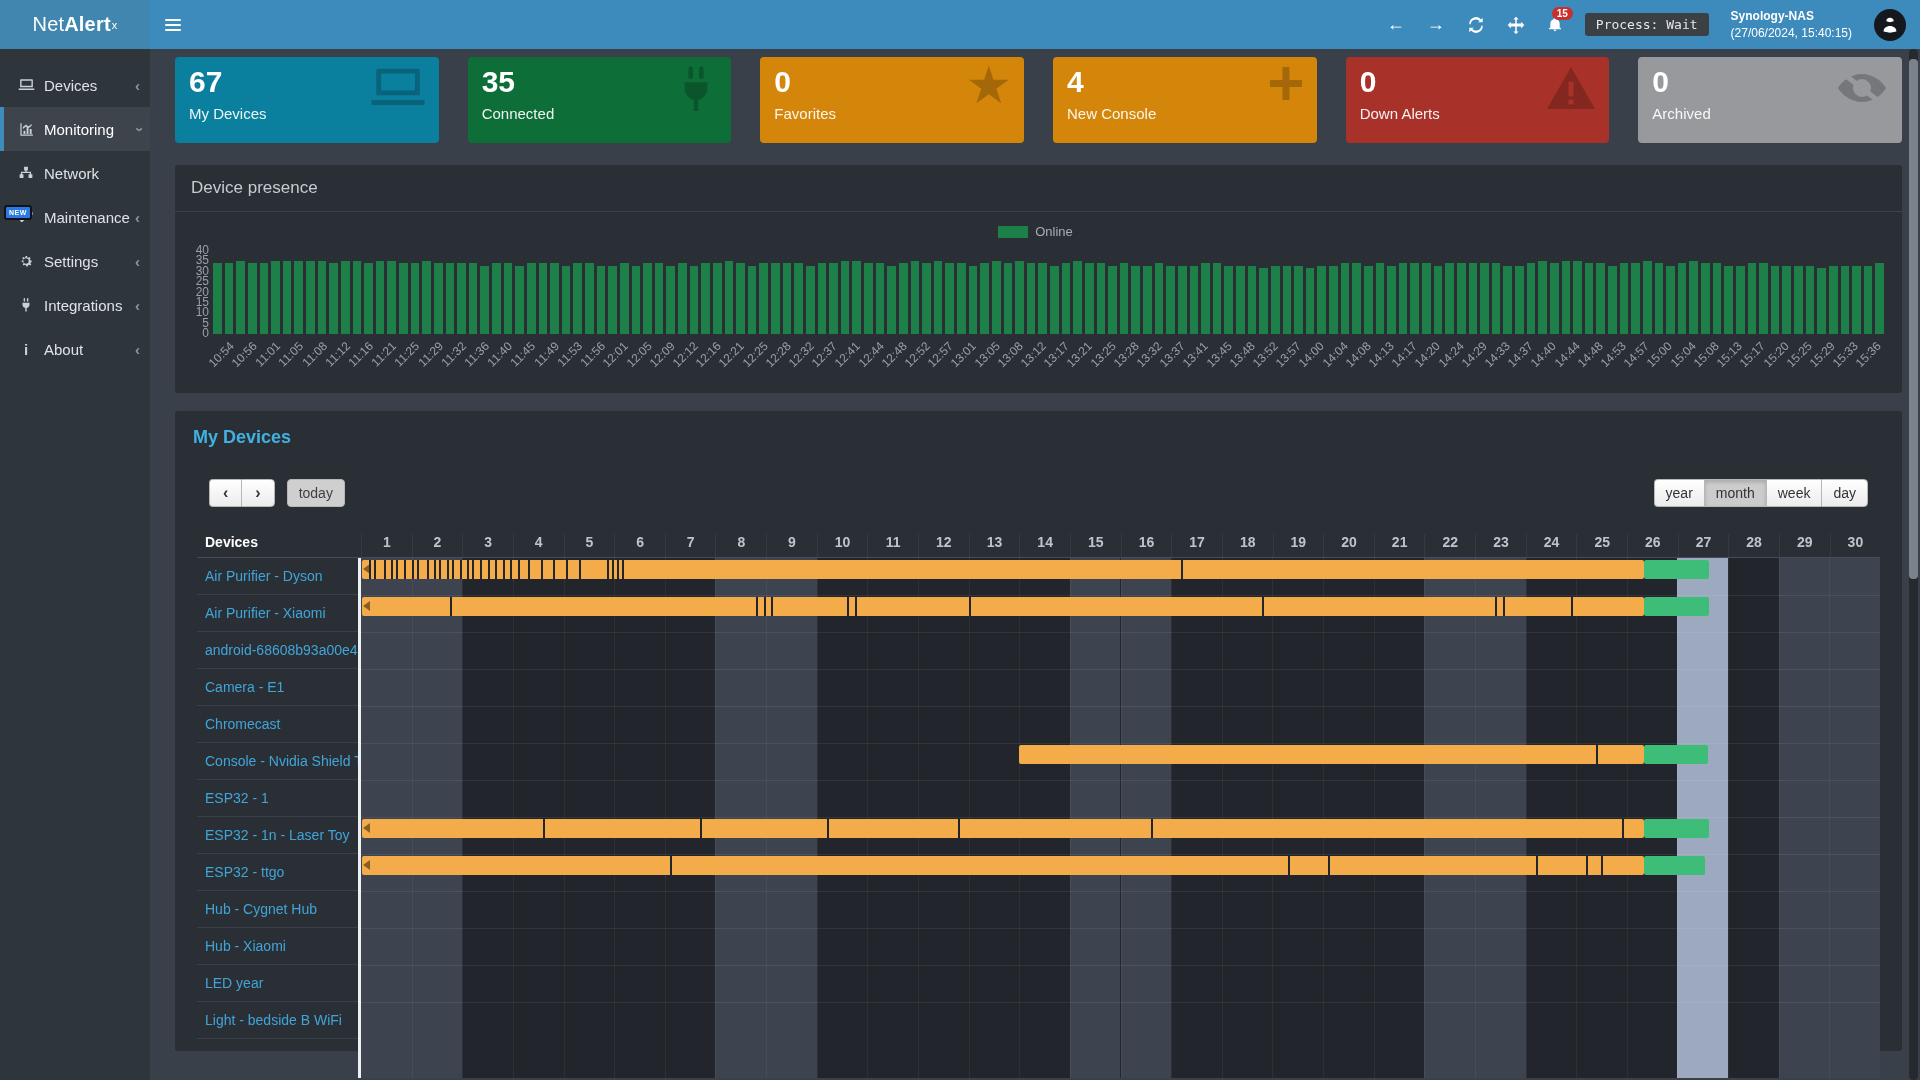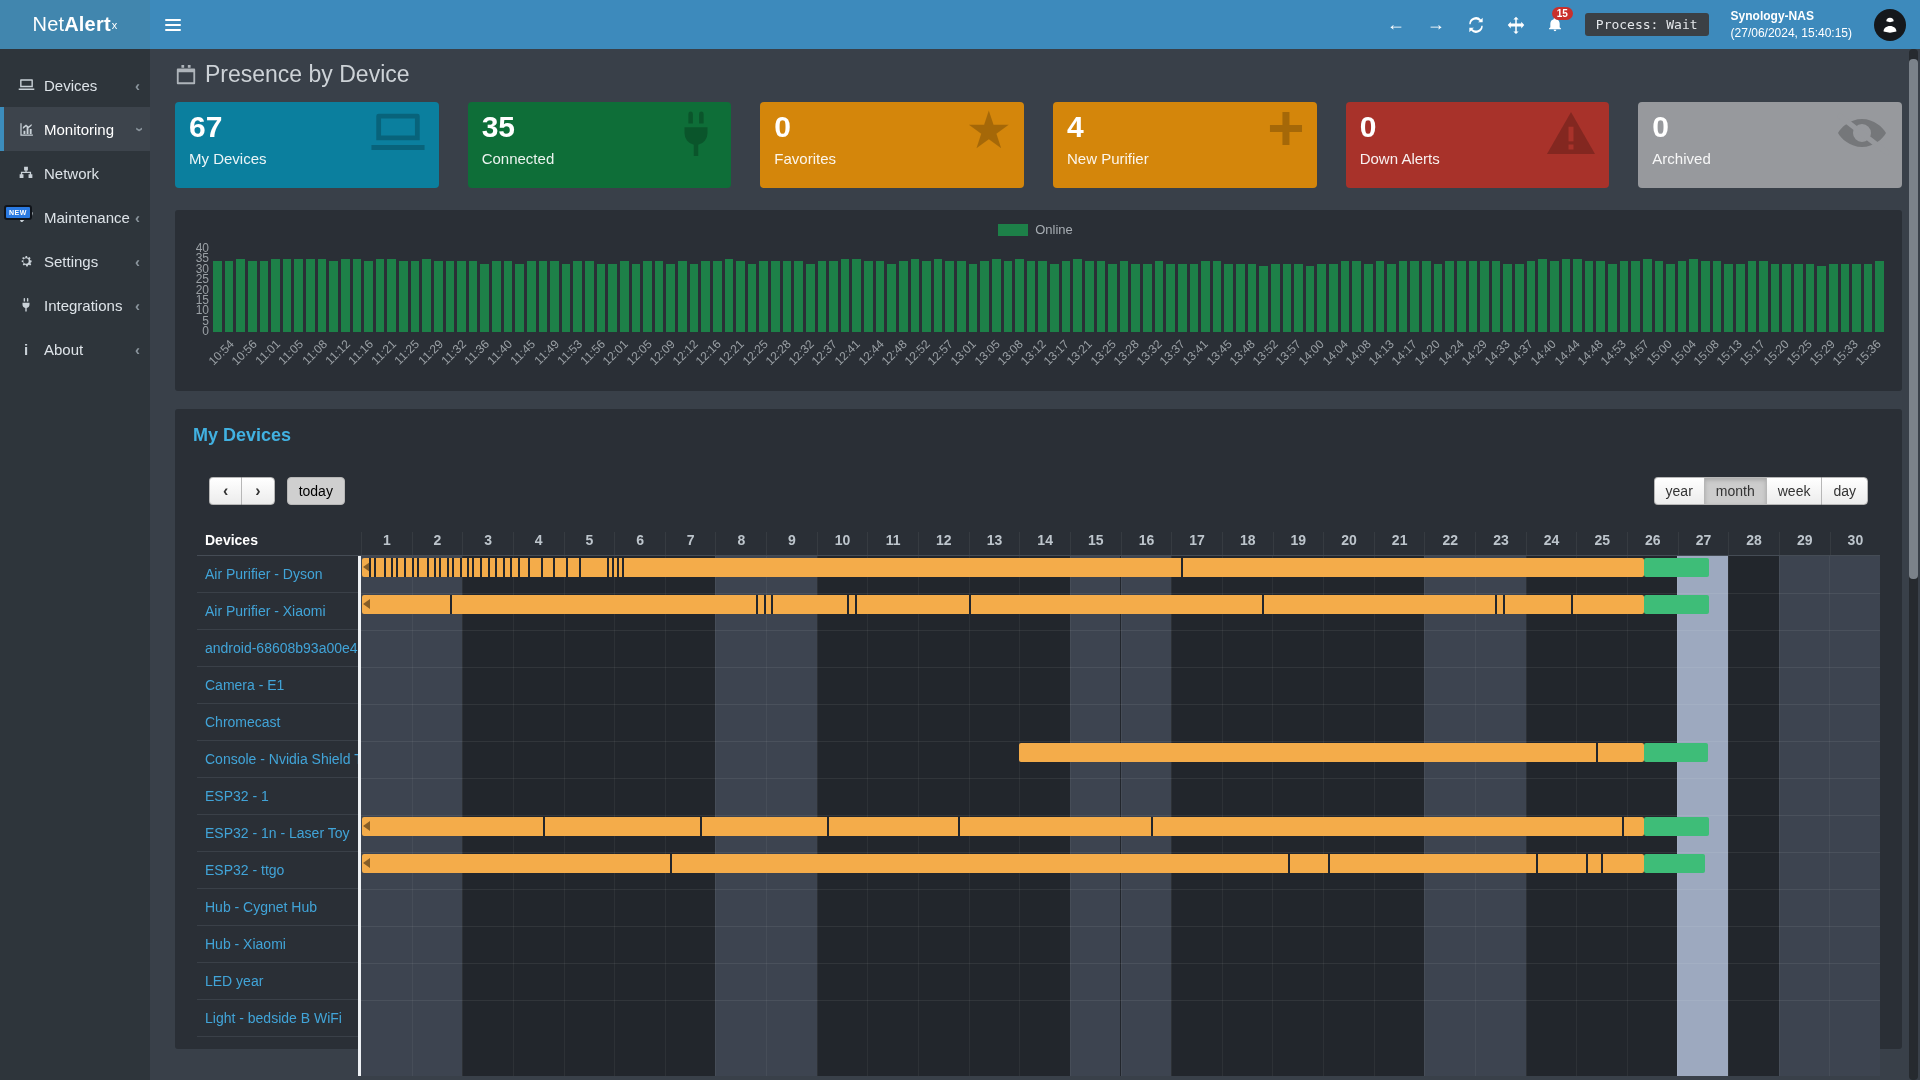--- a/index.html
+++ b/index.html
@@ -80,21 +80,21 @@
   .cal-title { color:#41b1e1; font-size:18px; font-weight:bold; margin:2px 0 30px 6px; }
   .cal-toolbar { display:flex; align-items:center; position:relative; height:30px; margin:0 22px 26px 22px; }
   .btn { background:linear-gradient(#ffffff,#ececec); border:1px solid #b7b7b7; color:#333; font-size:14px;
          height:28px; padding:0 11px; cursor:pointer; font-family:"Liberation Sans",sans-serif; }
   .btn-group { display:flex; }
   .btn-group .btn { border-radius:0; border-right-width:0; }
   .btn-group .btn:first-child { border-radius:4px 0 0 4px; }
   .btn-group .btn:last-child { border-radius:0 4px 4px 0; border-right-width:1px; }
   .btn.single { border-radius:4px; margin-left:12px; }
   .btn.active { background:#cccccc; box-shadow:inset 0 2px 4px rgba(0,0,0,.18); }
-  .btn.today-btn { background:#cfcfcf; color:#000000; }
+  .btn.today-btn { background:#cfcfcf; color:#404040; }
   .btn.nav-arrow { font-weight:bold; font-size:16px; padding:0 13px; }
   .cal-month-title { position:absolute; left:0; right:0; text-align:center; color:#d3d8dd; font-size:21px; }
   .views { margin-left:auto; }
 
   
   .tl { margin:0 10px; position:relative; }
   .tl-header { display:flex; height:24px; border-bottom:1px solid #454c55; }
   .tl-hd-dev { width:164px; flex:0 0 164px; color:#fff; font-weight:bold; font-size:14px; padding-left:8px; }
   .tl-hd-days { flex:1; display:flex; }
   .tl-hd-days .dnum { flex:1; text-align:center; color:#bdc5cc; font-weight:bold; font-size:14px;
@@ -244,28 +244,20 @@
           <svg width="22" height="22" viewBox="0 0 24 24">
               <circle cx="12" cy="12" r="11" fill="#15181c"></circle>
               <path fill="#ffffff" d="M12 4a4 4 0 0 1 4 4l-4 1-4-1a4 4 0 0 1 4-4zm-7 15c0-3.5 3-6 7-6s7 2.5 7 6l-7 1.5L5 19z"></path>
             </svg>
         </span>
       </div>
     </header>
 
     <div class="content">
 
-      <h1 class="page-title">
-        <span class="cal-ic">
-          <svg width="22" height="22" viewBox="0 0 24 24">
-              <path fill="currentColor" d="M7 1h3v3H7V1zm7 0h3v3h-3V1zM3 5h18a1 1 0 0 1 1 1v15a1 1 0 0 1-1 1H3a1 1 0 0 1-1-1V6a1 1 0 0 1 1-1zm1 4v11h16V9H4z"></path>
-            </svg>
-        </span>
-        <span>Presence by Device</span>
-      </h1>
 
       <div class="cards">
         <div class="card" style="background:#0b7f9e">
           <div class="num">67</div>
           <div class="clabel">My Devices</div>
           <span class="bigic">
             <svg width="58" height="46" viewBox="0 0 24 18">
                 <path fill="currentColor" d="M4 1h16a1 1 0 0 1 1 1v10H3V2a1 1 0 0 1 1-1zm1 2v7h14V3H5zM1 14h22v2H1z"></path>
               </svg>
           </span>
@@ -279,21 +271,21 @@
               </svg>
           </span>
         </div>
         <div class="card" style="background:#d4860b">
           <div class="num">0</div>
           <div class="clabel">Favorites</div>
           <span class="bigic glyph">★</span>
         </div>
         <div class="card" style="background:#d4860b">
           <div class="num">4</div>
-          <div class="clabel">New Purifier</div>
+          <div class="clabel">New Console</div>
           <span class="bigic glyph" style="font-size:64px;font-weight:bold;top:-6px;">+</span>
         </div>
         <div class="card" style="background:#a8322a">
           <div class="num">0</div>
           <div class="clabel">Down Alerts</div>
           <span class="bigic">
             <svg width="52" height="46" viewBox="0 0 24 22">
                 <path fill="currentColor" d="M12 1l11.5 20H.5L12 1z"></path>
                 <rect x="10.8" y="8" width="2.4" height="7" fill="#a8322a"></rect>
                 <rect x="10.8" y="16.5" width="2.4" height="2.4" fill="#a8322a"></rect>
@@ -306,20 +298,21 @@
           <span class="bigic">
             <svg width="56" height="46" viewBox="0 0 28 22">
                 <path fill="currentColor" d="M14 4c6 0 10.5 4.2 12 7-1.5 2.8-6 7-12 7S3.5 13.8 2 11c1.5-2.8 6-7 12-7zm0 2.5A4.5 4.5 0 1 0 14 15.5 4.5 4.5 0 0 0 14 6.5z"></path>
                 <rect x="-1" y="9.8" width="32" height="2.6" fill="#97999d" transform="rotate(38 14 11)"></rect>
               </svg>
           </span>
         </div>
       </div>
 
       <section class="panel">
+        <div class="panel-hd">Device presence</div>
         <div class="chart-wrap">
           <div class="legend">
             <span class="sw"></span>
             <span>Online</span>
           </div>
           <div class="plot-row">
             <div class="yaxis" id="yaxis">
                 <span style="bottom: 78px;">40</span>
                 <span style="bottom: 67.625px;">35</span>
                 <span style="bottom: 57.25px;">30</span>

